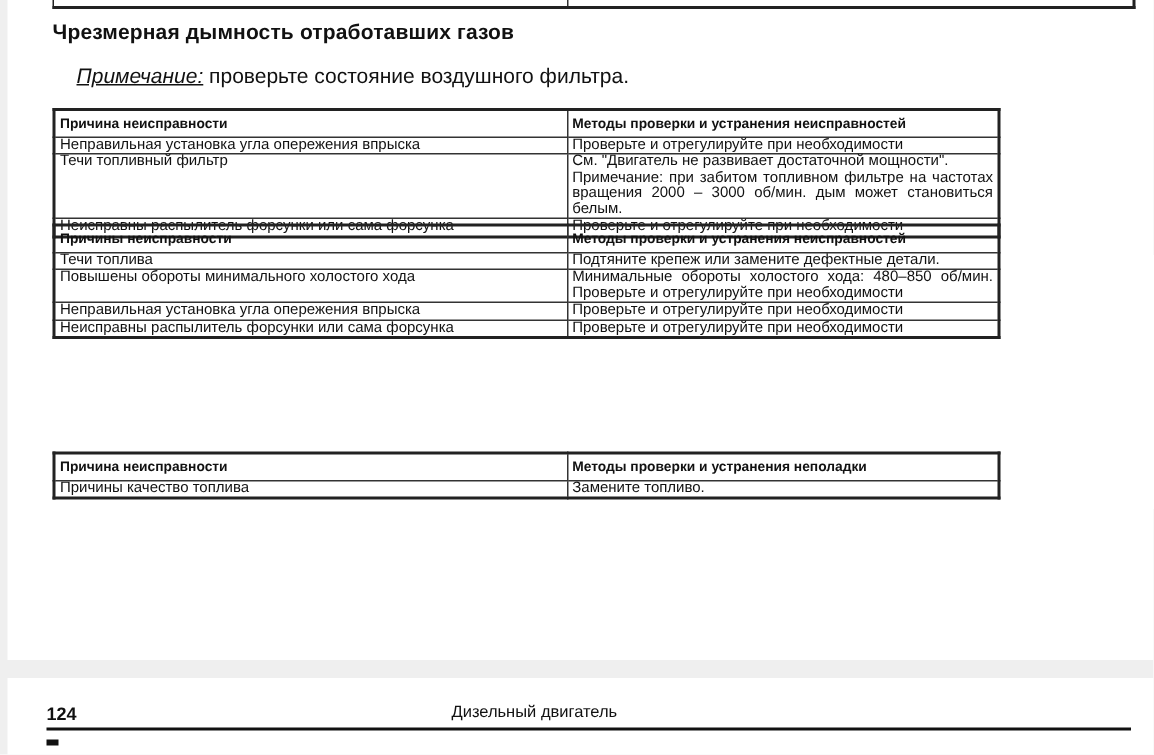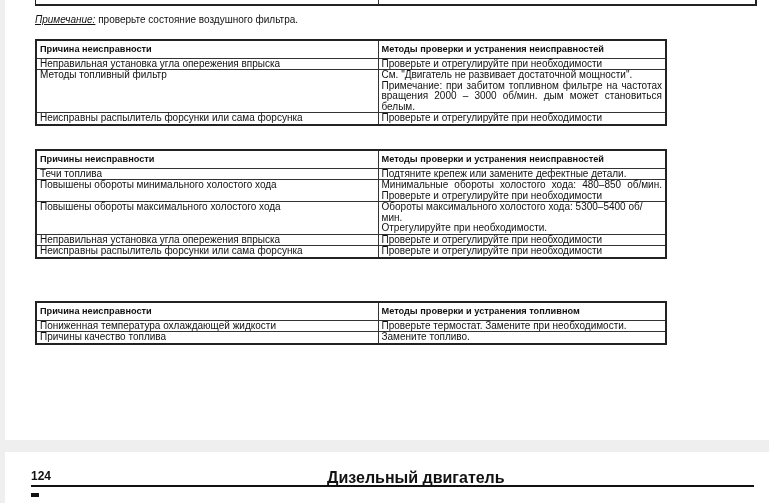--- a/index.html
+++ b/index.html
@@ -22,21 +22,21 @@
     border-bottom: 2px solid #222; border-left: 1px solid #222; border-right: 2px solid #222;
   }
   .frag-row .div { position: absolute; left: 342px; top: 0; bottom: 0; border-left: 1px solid #333; }
 
   .section { position: absolute; left: 30px; width: 720px; }
   .sec-title {
     font-weight: bold; font-size: 14px; line-height: 15px; margin: 0;
     letter-spacing: 0.1px;
   }
   .note {
-    font-size: 10px; line-height: 11px; margin: 0;
+    font-size: 14px; line-height: 11px; margin: 16px;
   }
   .note .note-label { font-style: italic; text-decoration: underline; }
 
   table.tt {
     border-collapse: collapse; width: 632px; margin-top: 14px;
     table-layout: fixed;
     border: 2px solid #222;
   }
   table.tt td, table.tt th {
     border: 1px solid #333;
@@ -50,49 +50,50 @@
 
   #sec1 { top: 14px; }
   #sec2 { top: 135px; }
   #sec3 { top: 287px; }
 
   .header2 {
     position: absolute; left: 26px; top: 17px; width: 723px; height: 16px;
     border-bottom: 2px solid #111;
   }
   .pageno { position: absolute; left: 0; top: 0; font-weight: bold; font-size: 12px; }
-  .running { position: absolute; left: 296px; top: 0; font-weight: bold; font-size: 16px; }
+  .running { position: absolute; left: 270px; top: 0; font-weight: normal; font-size: 11px; }
   .next-frag { position: absolute; left: 26px; top: 41px; width: 8px; height: 4px; background: #111; }
 </style>
 </head>
 <body>
 
 <div class="page" id="page1">
   <div class="frag-row">
       <div class="div"></div>
     </div>
 
   <div class="section" id="sec1">
+    <h2 class="sec-title">Чрезмерная дымность отработавших газов</h2>
     <p class="note"><span class="note-label">Примечание:</span><span> проверьте состояние воздушного фильтра.</span></p>
     <table class="tt">
       <colgroup>
           <col class="c1">
           <col>
         </colgroup>
       <tbody>
           <tr>
         <th>Причина неисправности</th>
         <th>Методы проверки и устранения неисправностей</th>
       </tr>
       <tr>
         <td>Неправильная установка угла опережения впрыска</td>
         <td>Проверьте и отрегулируйте при необходимости</td>
       </tr>
       <tr>
-        <td>Методы топливный фильтр</td>
+        <td>Течи топливный фильтр</td>
         <td class="just"><span>См. "Двигатель не развивает достаточной мощности".<br>Примечание: при забитом топливном фильтре на частотах вращения 2000 – 3000 об/мин. дым может становиться белым.</span></td>
       </tr>
       <tr>
         <td>Неисправны распылитель форсунки или сама форсунка</td>
         <td>Проверьте и отрегулируйте при необходимости</td>
       </tr>
     </tbody>
       </table>
   </div>
 
@@ -109,49 +110,41 @@
       </tr>
       <tr>
         <td>Течи топлива</td>
         <td>Подтяните крепеж или замените дефектные детали.</td>
       </tr>
       <tr>
         <td>Повышены обороты минимального холостого хода</td>
         <td class="just">Минимальные обороты холостого хода: 480–850 об/мин. Проверьте и отрегулируйте при необходимости</td>
       </tr>
       <tr>
-        <td>Повышены обороты максимального холостого хода</td>
-        <td><span>Обороты максимального холостого хода: 5300–5400 об/мин.<br>Отрегулируйте при необходимости.</span></td>
-      </tr>
-      <tr>
         <td>Неправильная установка угла опережения впрыска</td>
         <td>Проверьте и отрегулируйте при необходимости</td>
       </tr>
       <tr>
         <td>Неисправны распылитель форсунки или сама форсунка</td>
         <td>Проверьте и отрегулируйте при необходимости</td>
       </tr>
     </tbody>
       </table>
   </div>
 
   <div class="section" id="sec3">
     <table class="tt">
       <colgroup>
           <col class="c1">
           <col>
         </colgroup>
       <tbody>
           <tr>
         <th>Причина неисправности</th>
-        <th>Методы проверки и устранения топливном</th>
-      </tr>
-      <tr>
-        <td>Пониженная температура охлаждающей жидкости</td>
-        <td>Проверьте термостат. Замените при необходимости.</td>
+        <th>Методы проверки и устранения неполадки</th>
       </tr>
       <tr>
         <td>Причины качество топлива</td>
         <td>Замените топливо.</td>
       </tr>
     </tbody>
       </table>
   </div>
 </div>
 

